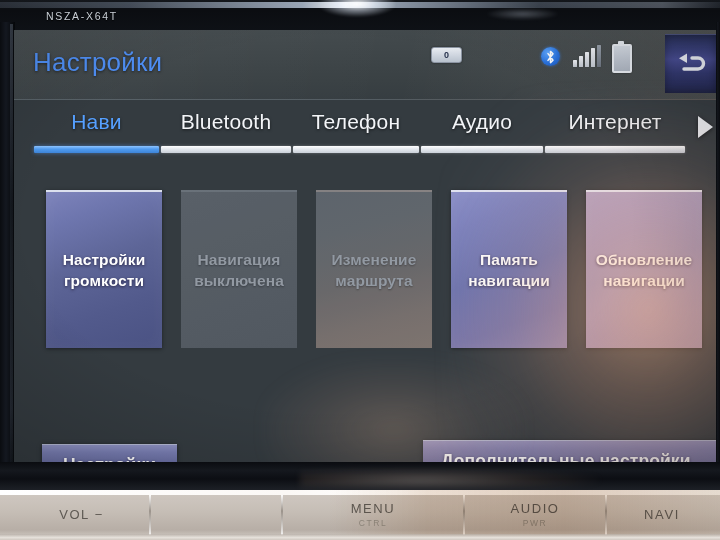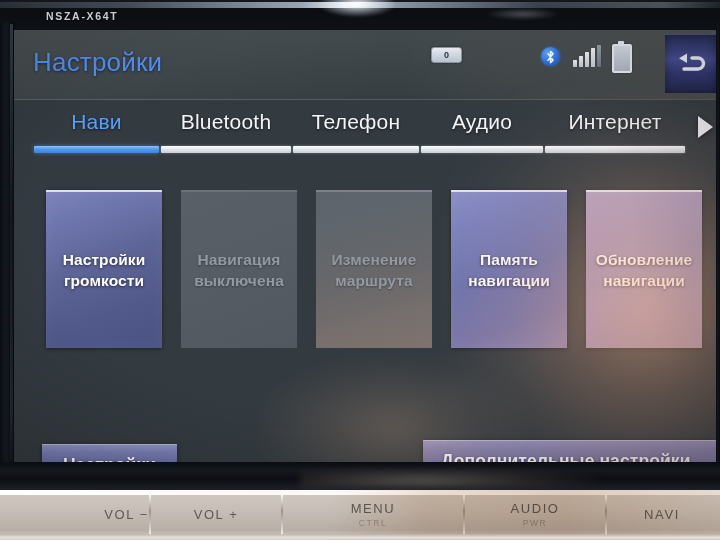--- a/index.html
+++ b/index.html
@@ -33,21 +33,21 @@
     background:radial-gradient(ellipse at 50% 50%,rgba(255,255,255,.95) 0%,rgba(230,240,255,.5) 35%,rgba(200,215,240,0) 72%);
     filter:blur(1.2px);
   }
   .bezel-top-smudge{
     position:absolute;left:485px;top:8px;width:75px;height:12px;
     background:radial-gradient(ellipse at 50% 50%,rgba(190,200,215,.35) 0%,rgba(150,162,180,0) 70%);
     filter:blur(1.5px);
   }
   .model-label{
     position:absolute;left:18px;top:10px;
-    color:#c9cfd6;font-size:10.5px;letter-spacing:1.7px;font-weight:700;
+    color:#c9cfd6;font-size:10.5px;letter-spacing:1.7px;font-weight:400;
     text-shadow:0 1px 1px rgba(0,0,0,.9);
     padding-left:28px;
   }
   .bezel-left{
     position:absolute;left:0;top:22px;width:15px;height:460px;
     background:linear-gradient(90deg,#0a0c10 0%,#141820 40%,#0c0f14 70%,#05070a 100%);
   }
   .bezel-left-edge{
     position:absolute;left:10px;top:24px;width:3px;height:452px;
     background:linear-gradient(180deg,rgba(120,132,150,.35),rgba(60,68,80,.18) 40%,rgba(90,100,115,.25) 85%,rgba(40,46,55,.1));
@@ -353,25 +353,22 @@
     <div class="screen-glare2"></div>
     <div class="screen-vignette"></div>
   </div>
 
   <div class="bezel-bottom"></div>
   <div class="bezel-bottom-glare"></div>
 
   <div class="hwrow">
     <div class="hw-top-hl"></div>
 
-    <div class="hw" id="hw0" style="left: 14px; width: 135px; align-items: flex-end;">
+    <div class="hw" id="hw0" style="left: 14px; width: 135px;">
       <div class="n">VOL −</div>
-    </div>
-    <div class="hw" id="hw1" style="left: 151px; width: 130px;">
-      <div class="n">VOL +</div>
     </div>
     <div class="hw" id="hw2" style="left: 283px; width: 180px;">
       <div class="n">MENU</div>
       <div class="s">CTRL</div>
     </div>
     <div class="hw" id="hw3" style="left: 465px; width: 140px;">
       <div class="n">AUDIO</div>
       <div class="s">PWR</div>
     </div>
     <div class="hw" id="hw4" style="left: 607px; width: 110px;">

